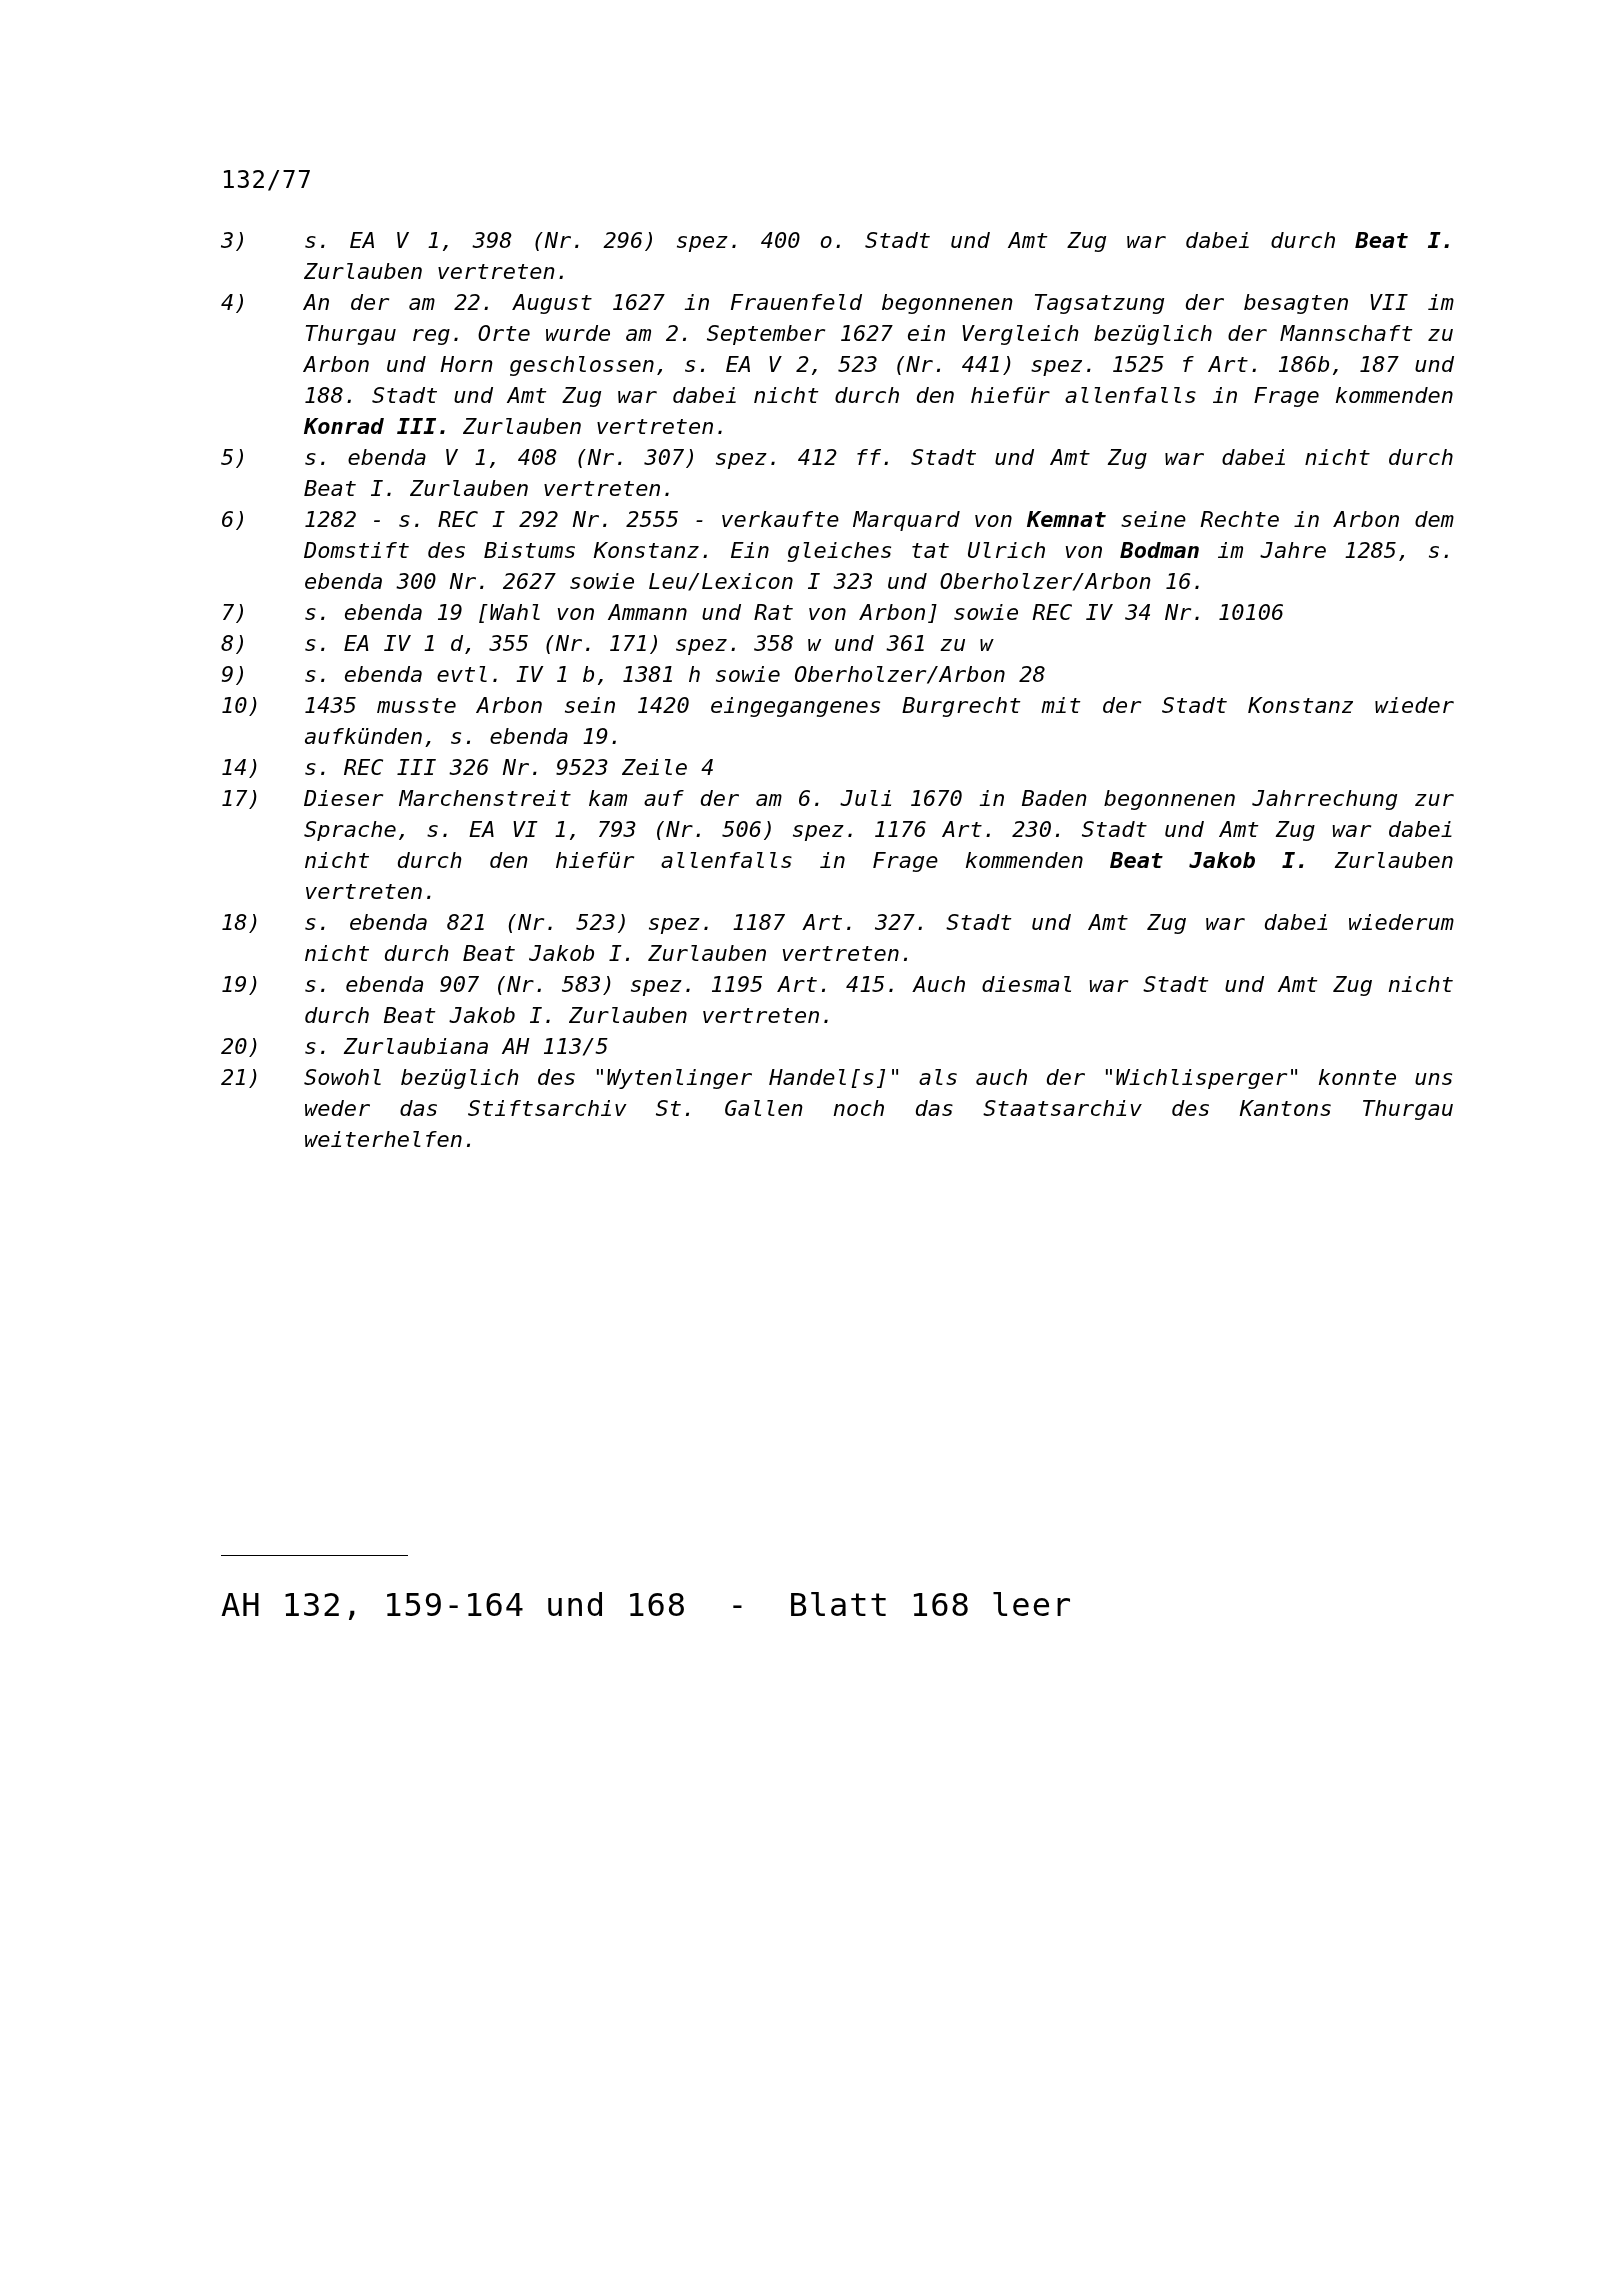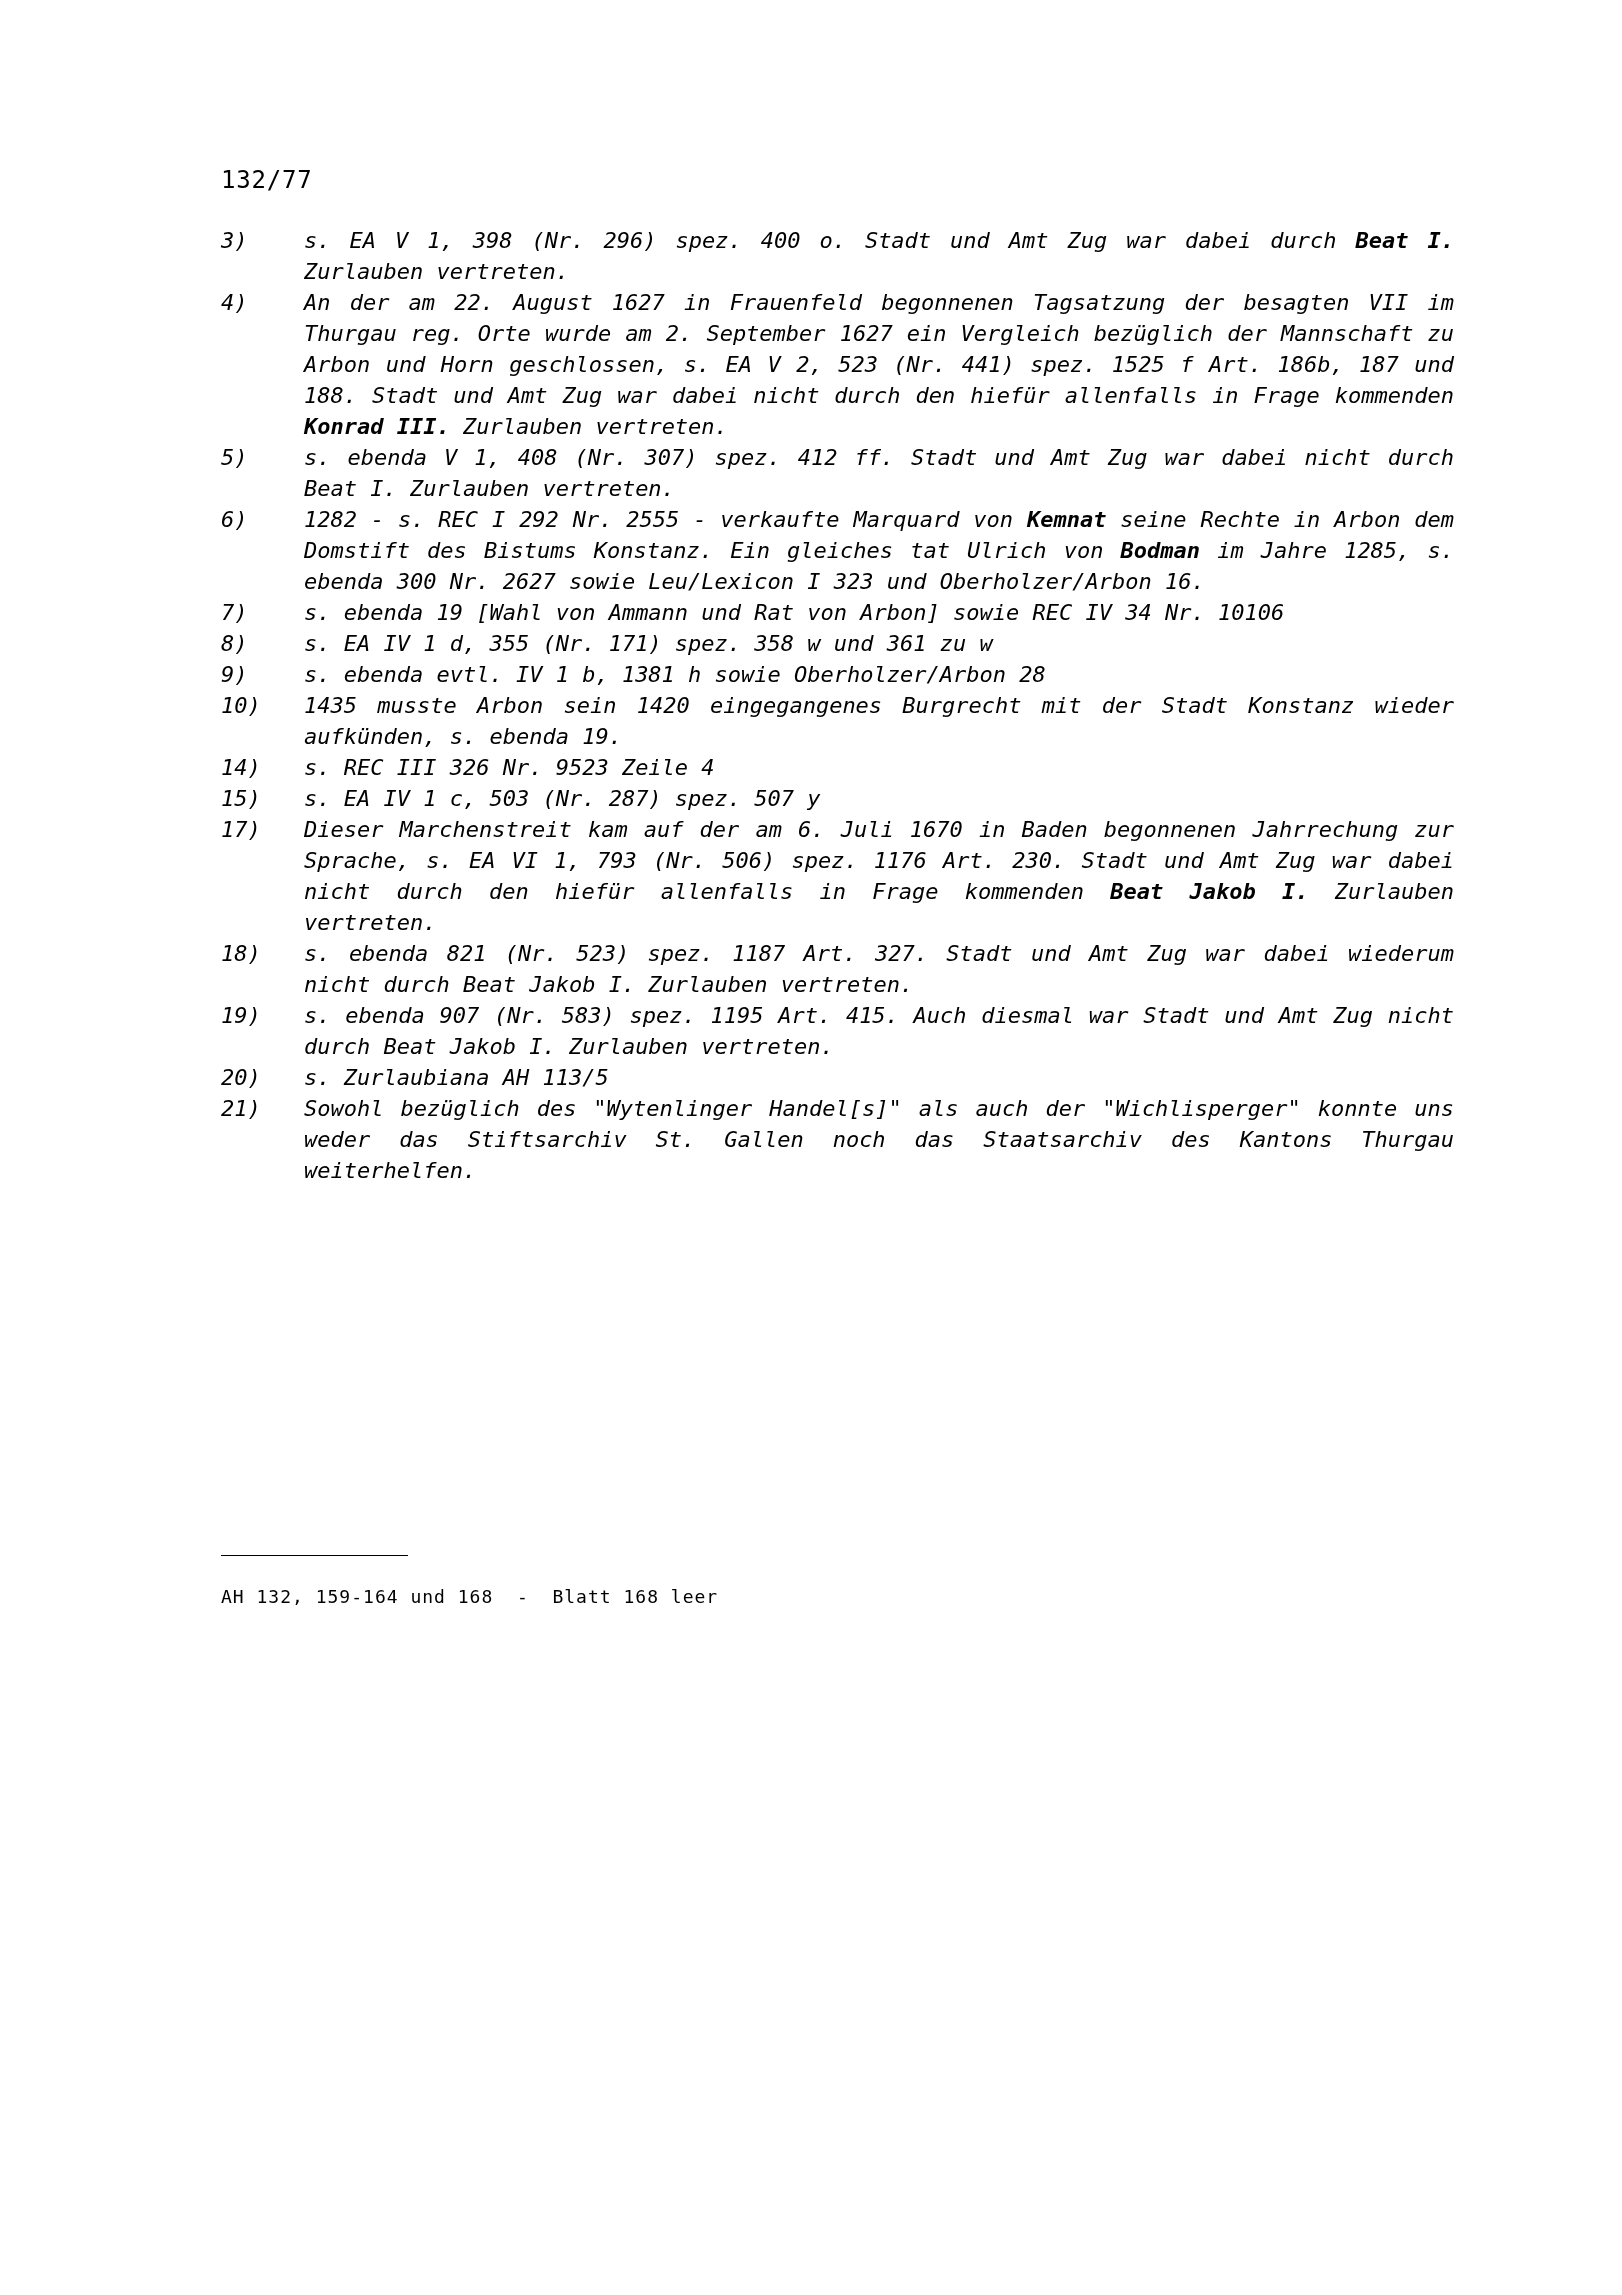--- a/index.html
+++ b/index.html
@@ -64,21 +64,21 @@
     left: 221px;
     top: 1525px;
     width: 187px;
     height: 0;
     border-top: 1.6px solid #000;
   }
   .footer {
     position: absolute;
     left: 221px;
     top: 1556px;
-    font-size: 18px;
+    font-size: 32px;
     letter-spacing: 1px;
     white-space: pre;
     font-family: "DejaVu Sans Mono", monospace;
   }
 </style>
 </head>
 <body>
 
 <div class="page">
 
@@ -115,24 +115,20 @@
       </div>
       <div class="note">
         <span class="note-marker">10)</span>
         <span class="note-body">1435 musste Arbon sein 1420 eingegangenes Burgrecht mit der Stadt Konstanz wieder aufkünden, s. ebenda 19.</span>
       </div>
       <div class="note">
         <span class="note-marker">14)</span>
         <span class="note-body">s. REC III 326 Nr. 9523 Zeile 4</span>
       </div>
       <div class="note">
-        <span class="note-marker">15)</span>
-        <span class="note-body">s. EA IV 1 c, 503 (Nr. 287) spez. 507 y</span>
-      </div>
-      <div class="note">
         <span class="note-marker">17)</span>
         <span class="note-body">Dieser Marchenstreit kam auf der am 6. Juli 1670 in Baden begonnenen Jahrrechung zur Sprache, s. EA VI 1, 793 (Nr. 506) spez. 1176 Art. 230. Stadt und Amt Zug war dabei nicht durch den hiefür allenfalls in Frage kommenden <b>Beat Jakob I.</b> Zurlauben vertreten.</span>
       </div>
       <div class="note">
         <span class="note-marker">18)</span>
         <span class="note-body">s. ebenda 821 (Nr. 523) spez. 1187 Art. 327. Stadt und Amt Zug war dabei wiederum nicht durch Beat Jakob I. Zurlauben vertreten.</span>
       </div>
       <div class="note">
         <span class="note-marker">19)</span>
         <span class="note-body">s. ebenda 907 (Nr. 583) spez. 1195 Art. 415. Auch diesmal war Stadt und Amt Zug nicht durch Beat Jakob I. Zurlauben vertreten.</span>

